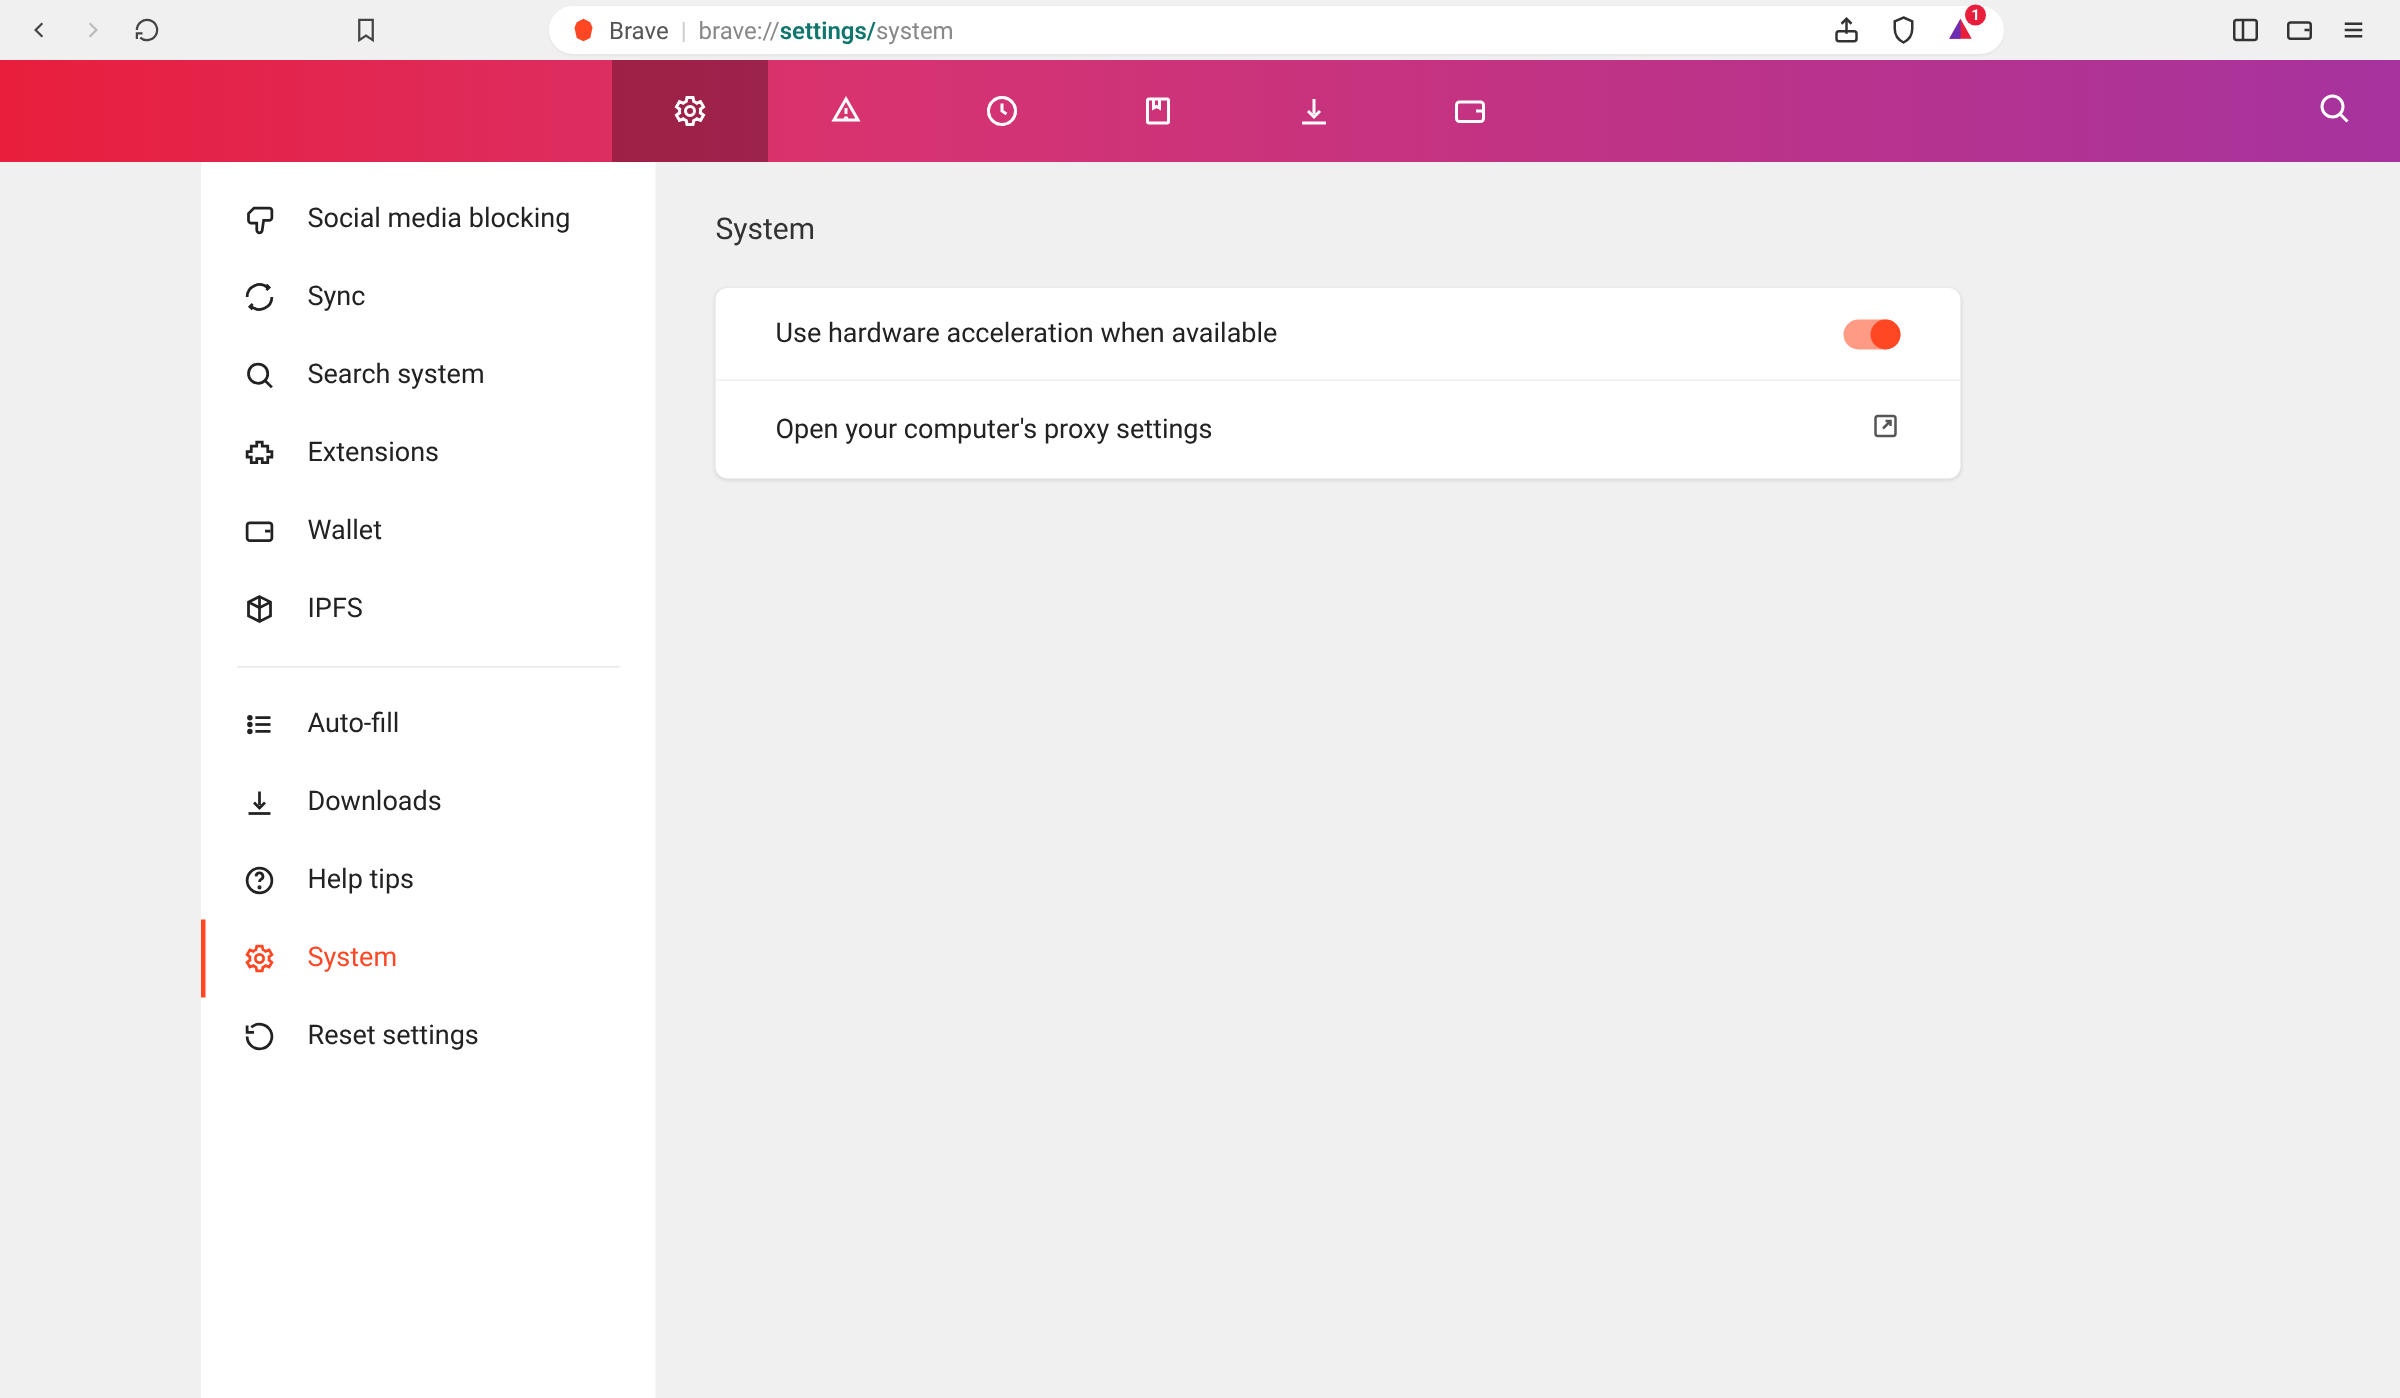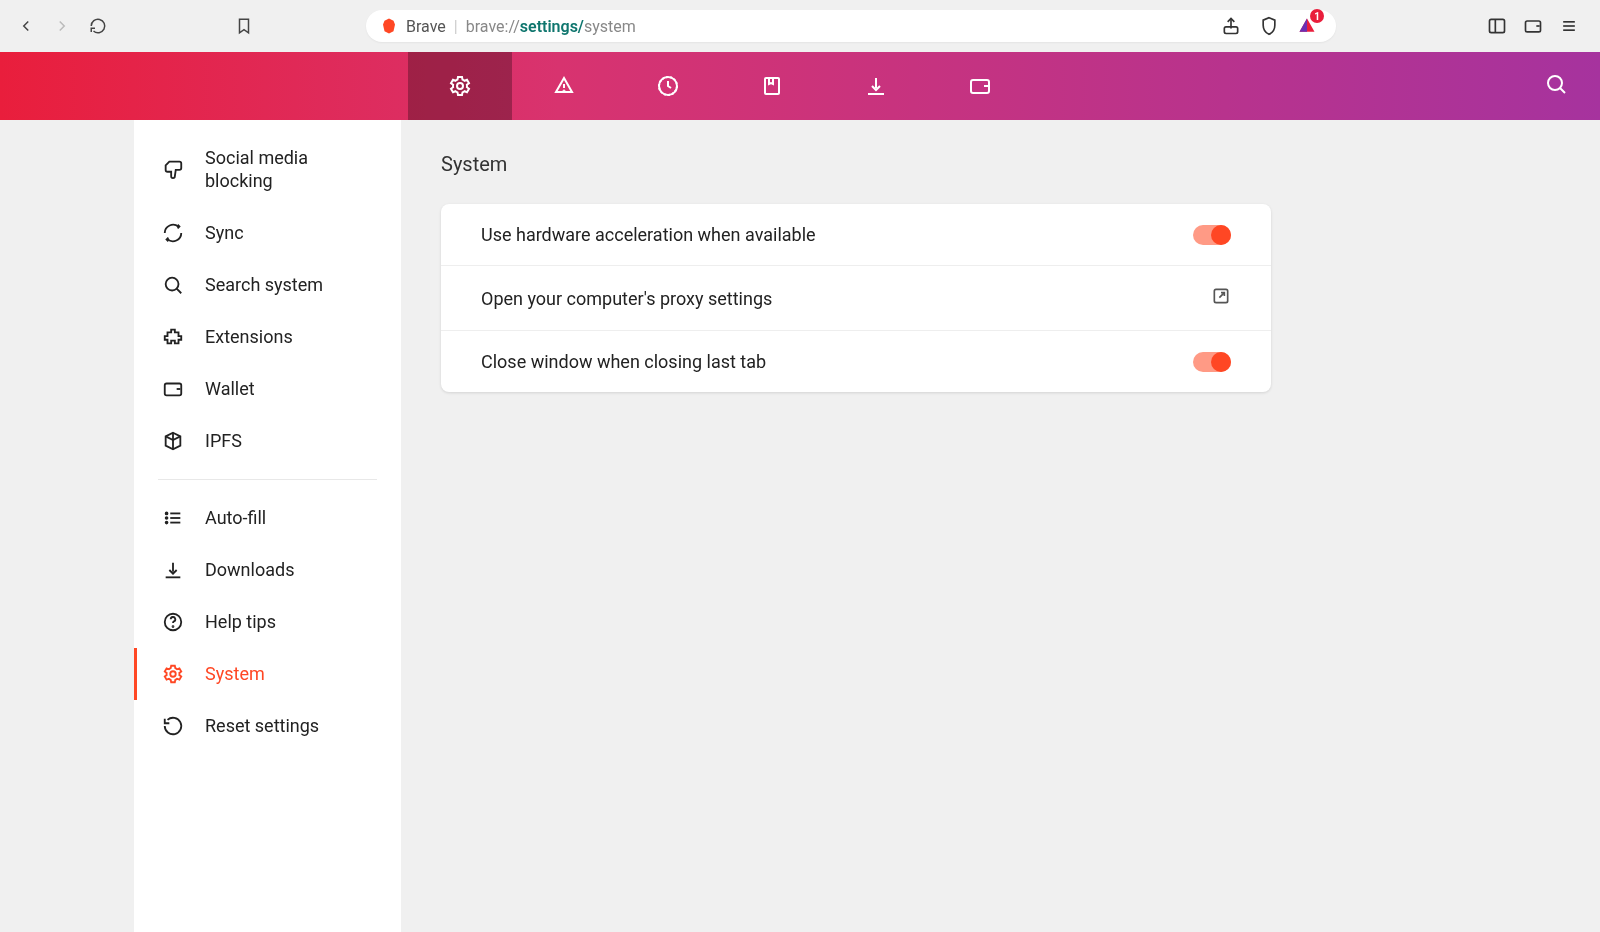--- a/index.html
+++ b/index.html
@@ -4,21 +4,21 @@
 <style>
 * { box-sizing: border-box; margin: 0; padding: 0; }
 body {
   font-family: -apple-system, BlinkMacSystemFont, "Segoe UI", Roboto, Arial, sans-serif;
   background: #f0f0f0;
   width: 1600px;
   height: 932px;
   overflow: hidden;
 }
 .browser-chrome {
-  height: 52px;
+  height: 40px;
   background: #f0f0f0;
   display: flex;
   align-items: center;
   padding: 0 12px;
   gap: 8px;
 }
 .nav-btn {
   width: 28px;
   height: 28px;
   display: flex;
@@ -114,21 +114,21 @@
   transform: translateY(-50%);
   color: #fff;
   cursor: pointer;
 }
 .settings-search svg { width: 24px; height: 24px; }
 .settings-body {
   display: flex;
   height: calc(932px - 108px);
 }
 .sidebar {
-  width: 267px;
+  width: 303px;
   margin-left: 134px;
   background: #fff;
   overflow-y: auto;
   padding-top: 12px;
 }
 .sidebar-item {
   display: flex;
   align-items: center;
   gap: 20px;
   padding: 14px 24px;
@@ -463,22 +463,16 @@
 
       <div class="setting-row" style="cursor:pointer">
         <span>Open your computer's proxy settings</span>
         <span class="link-icon"><svg viewBox="0 0 24 24" fill="none" stroke="currentColor" stroke-width="2">
               <rect x="4" y="4" width="16" height="16" rx="2"></rect>
               <path d="M10 14l6-6"></path>
               <path d="M12 8h4v4"></path>
             </svg></span>
       </div>
 
-      <div class="setting-row">
-        <span>Close window when closing last tab</span>
-        <div class="toggle">
-            <div class="knob"></div>
-          </div>
-      </div>
 
     </div>
   </div>
 </div>
 
 </body></html>

